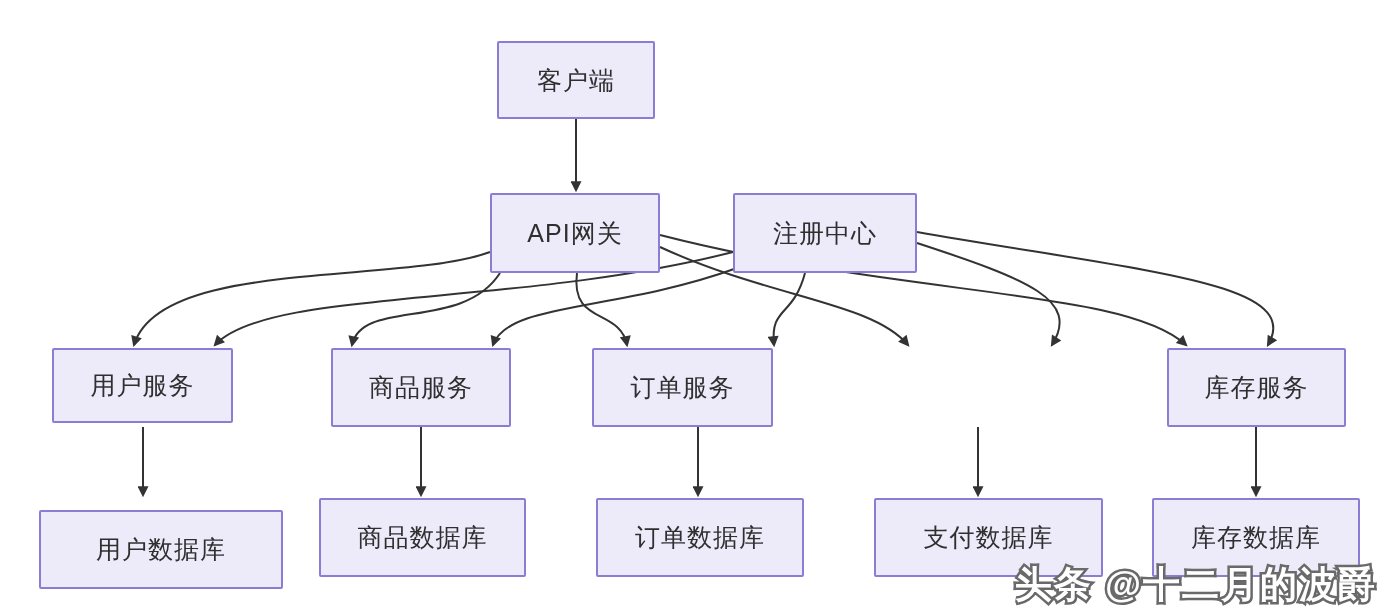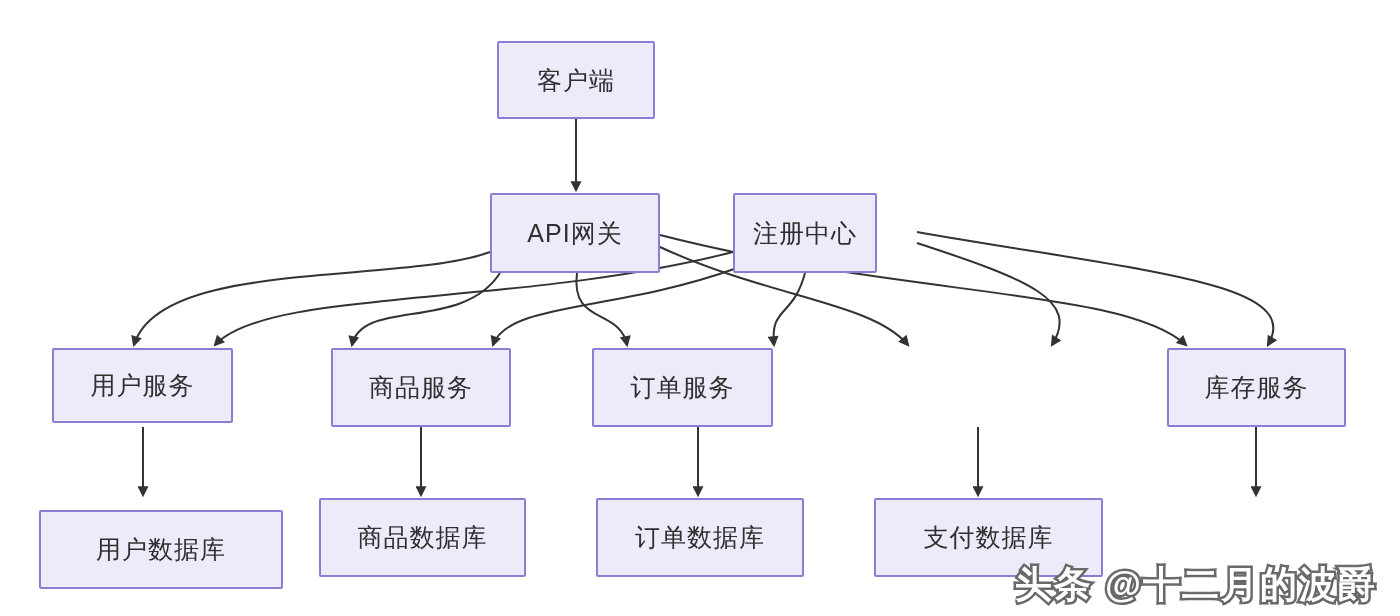--- a/index.html
+++ b/index.html
@@ -94,21 +94,21 @@
     <path class="edge" d="M1256,427 L1256,495" marker-end="url(#arrowhead)"></path>
   </svg>
 
   <div class="node" style="left:497px;top:41px;width:158px;height:78px">
     <span>客户端</span>
   </div>
 
   <div class="node" style="left:490px;top:193px;width:170px;height:80px">
     <span>API网关</span>
   </div>
-  <div class="node" style="left:733px;top:193px;width:144px;height:80px">
+  <div class="node" style="left:733px;top:193px;width:184px;height:80px">
     <span>注册中心</span>
   </div>
 
   <div class="node" style="left:52px;top:348px;width:181px;height:75px">
     <span>用户服务</span>
   </div>
   <div class="node" style="left:331px;top:348px;width:180px;height:79px">
     <span>商品服务</span>
   </div>
   <div class="node" style="left:592px;top:348px;width:181px;height:79px">
@@ -123,15 +123,18 @@
   </div>
   <div class="node" style="left:319px;top:498px;width:207px;height:79px">
     <span>商品数据库</span>
   </div>
   <div class="node" style="left:596px;top:498px;width:208px;height:79px">
     <span>订单数据库</span>
   </div>
   <div class="node" style="left:874px;top:498px;width:229px;height:79px">
     <span>支付数据库</span>
   </div>
+  <div class="node" style="left:1152px;top:498px;width:208px;height:79px">
+    <span>库存数据库</span>
+  </div>
 
   <div class="watermark">头条 @十二月的波爵</div>
 </div>
 
 </body></html>

